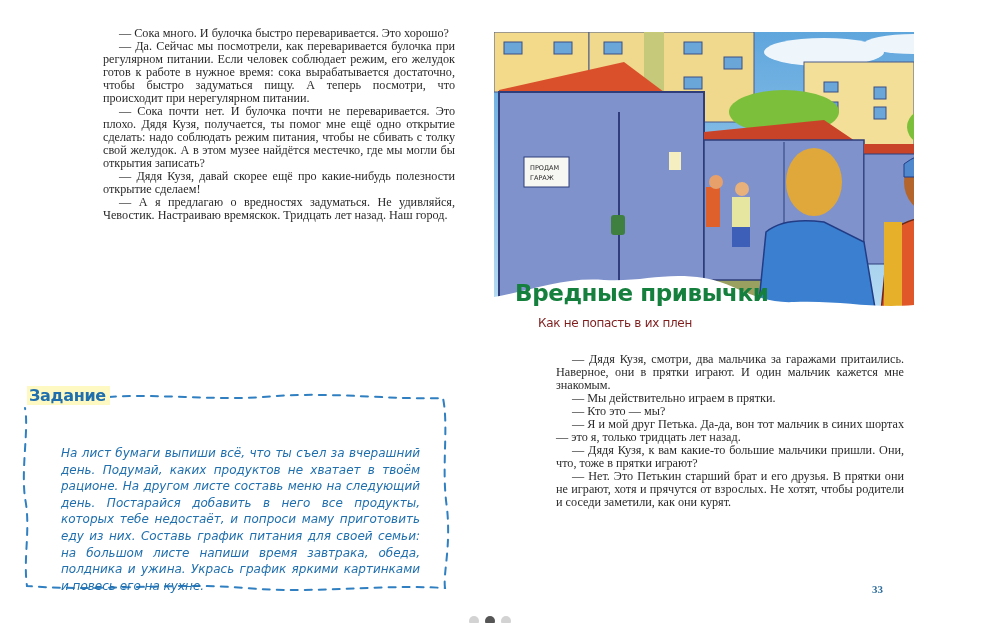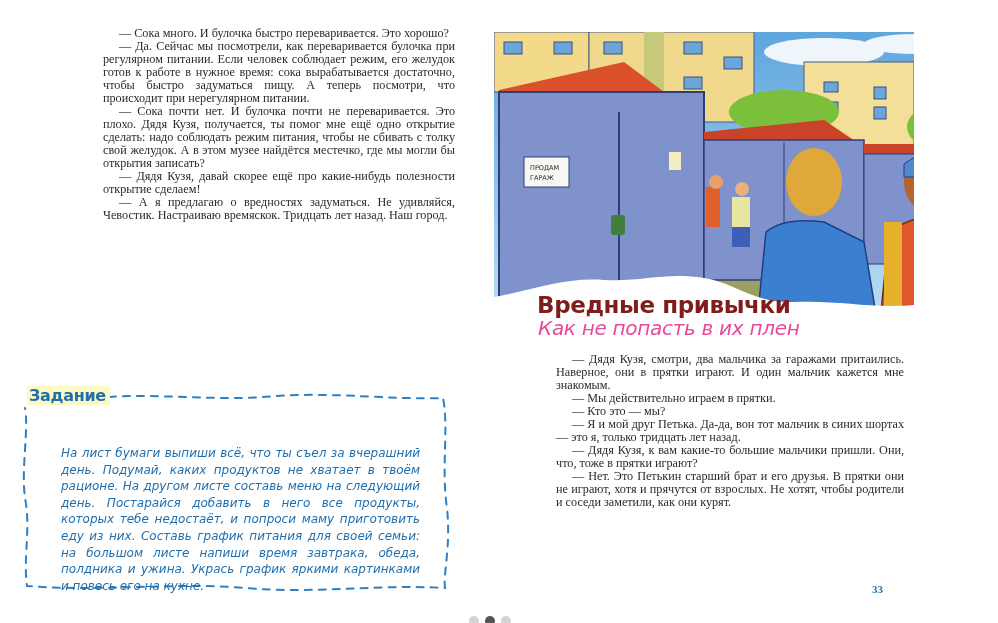--- a/index.html
+++ b/index.html
@@ -9,22 +9,22 @@
   .page-right{left:490px;width:508px;}
   .body-text{position:absolute;font-family:Liberation Serif, serif;font-size:12.2px;line-height:13px;color:#2a2a2a;text-align:justify;}
   .left-text{left:103px;top:27px;width:352px;}
   .right-text{left:537px;top:353px;width:348px;margin-left:19px;}
   .para{margin:0;text-indent:16px;}
   .task-box{position:absolute;left:15px;top:388px;width:440px;height:208px;}
   .task-box svg{position:absolute;left:0;top:0;}
   .task-title{position:absolute;left:27px;top:386px;font-family:"DejaVu Sans",sans-serif;font-weight:bold;font-size:16px;color:#1f6fae;letter-spacing:-0.3px;background:#fef9c3;padding:0 4px 0 2px;}
   .task-text{position:absolute;left:61px;top:425px;width:359px;font-family:"DejaVu Sans",sans-serif;font-style:italic;font-size:12px;line-height:16.6px;color:#1f6fae;text-align:justify;margin-top:20px;}
   .illus{position:absolute;left:494px;top:8px;width:420px;height:300px;overflow:hidden;margin-top:24px;}
-  .chapter-title{position:absolute;left:537px;top:280px;font-family:"DejaVu Sans",sans-serif;font-weight:bold;font-size:23px;color:#7f1d1d;letter-spacing:-0.4px;margin-top:12px;}
-  .chapter-subtitle{position:absolute;left:538px;top:316px;font-family:"DejaVu Sans",sans-serif;font-size:20px;color:#ec4899;letter-spacing:-0.3px;font-style:italic;}
+  .chapter-title{position:absolute;left:515px;top:280px;font-family:"DejaVu Sans",sans-serif;font-weight:bold;font-size:23px;color:#15803d;letter-spacing:-0.4px;}
+  .chapter-subtitle{position:absolute;left:538px;top:316px;font-family:"DejaVu Sans",sans-serif;font-size:12px;color:#7f1d1d;letter-spacing:-0.3px;}
   .page-number{position:absolute;left:872px;top:583px;font-family:Liberation Serif, serif;font-weight:bold;font-size:11px;color:#2f6e9e;}
   .pager{position:absolute;left:469px;top:616px;display:flex;gap:6px;}
   .dot{width:10px;height:10px;border-radius:50%;background:#d3d3d3;cursor:pointer;}
   .dot.active{background:#555;}
 </style>
 </head>
 <body>
 
 <div class="page page-left">
   <div class="body-text left-text">

